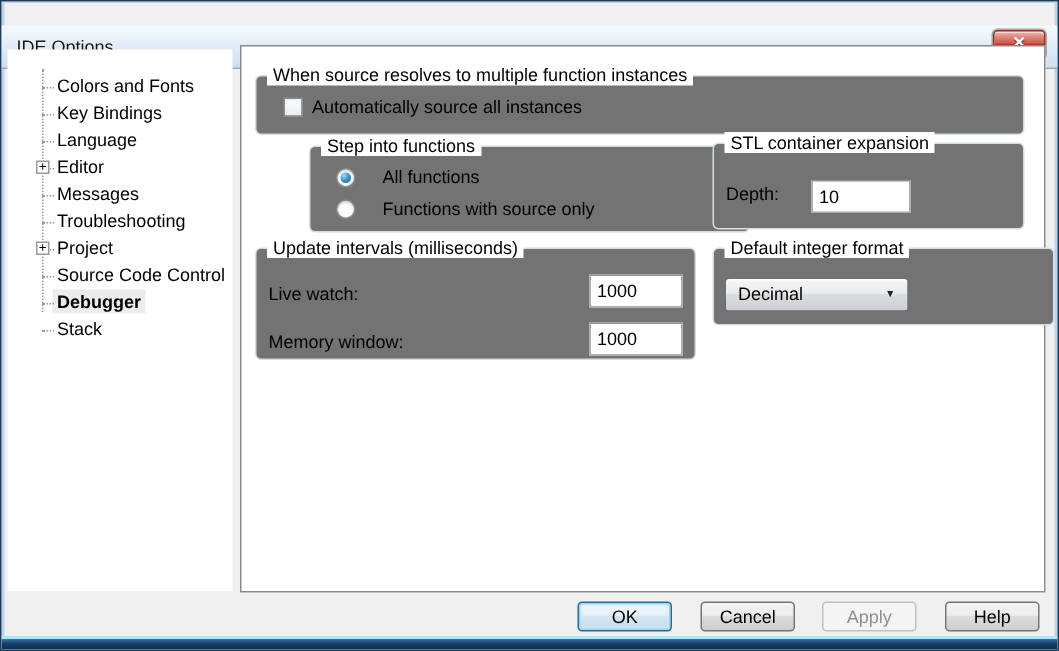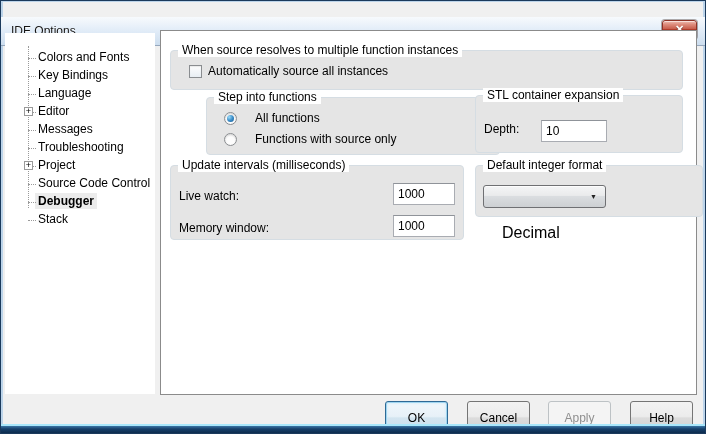--- a/index.html
+++ b/index.html
@@ -57,21 +57,21 @@
   }
   .tree-label { padding:1px 3px; }
   .tree-row.selected .tree-label { font-weight:bold; background:#ececec; }
 
   
   .main-panel {
     position:absolute; left:159px; top:29px; width:537px; height:365px;
     background:#fff; border:1px solid #8b8b8b;
   }
   .groupbox {
-    position:absolute; border:1px solid #d5dde3; border-radius:4px; background:#e5e5e5;
+    position:absolute; border:1px solid #d5dde3; border-radius:4px; background:#737373;
   }
   .group-caption {
     position:absolute; top:-8px; left:7px; background:#fff; padding:0 4px;
     font-size:12px; color:#000; white-space:nowrap;
   }
   .g1 { left:9px;  top:19px;  width:513px; height:40px; }
   .g2 { left:9px;  top:66px;  width:294px; height:58px;margin-left:36px; }
   .g3 { left:314px; top:64px; width:208px; height:58px; }
   .g4 { left:9px;  top:134px; width:294px; height:75px; }
   .g5 { left:314px; top:134px; width:228px; height:52px; }
@@ -110,26 +110,26 @@
   .g4 .lw-input { left:222px; top:17px; width:62px; }
   .g4 .mw-label { left:8px; top:55px; }
   .g4 .mw-input { left:222px; top:49px; width:62px; }
 
   .combobox {
     position:absolute; left:7px; top:19px; width:123px; height:23px;
     border:1px solid #6f7073; border-radius:3px;
     background:linear-gradient(180deg,#f4f5f6 0%,#eaebec 45%,#dadde0 50%,#cdd0d3 100%);
     box-shadow: inset 0 1px 0 rgba(255,255,255,.8);
   }
-  .combo-text { position:absolute; left:18px; top:0; line-height:21px; font-size:16px;margin-top:36px; }
+  .combo-text { position:absolute; left:8px; top:0; line-height:21px; font-size:12px; }
   .combo-arrow { position:absolute; right:8px; top:1px; line-height:20px; font-size:7px; color:#222; }
 
   
   .btn {
-    position:absolute; top:400px; width:63px; height:34px;
+    position:absolute; top:400px; width:63px; height:20px;
     border:1px solid #757575; border-radius:3px;
     background:linear-gradient(180deg,#f3f3f3 0%,#ececec 45%,#dcdcdc 50%,#cfcfcf 100%);
     font-family:"Liberation Sans",sans-serif; font-size:12px; color:#000;
     text-align:center; padding:0;
   }
   .btn-ok     { left:384px; border-color:#2d6a96;
     box-shadow: inset 0 0 0 1px #9fd5f0, inset 0 0 3px 1px #cdeafa;
     background:linear-gradient(180deg,#f0f7fb 0%,#e7f1f8 45%,#d3e5f0 50%,#c6ddec 100%); }
   .btn-cancel { left:466px; }
   .btn-apply  { left:547px; border-color:#bdc2c5; background:#f4f4f4; color:#8f8f8f;

